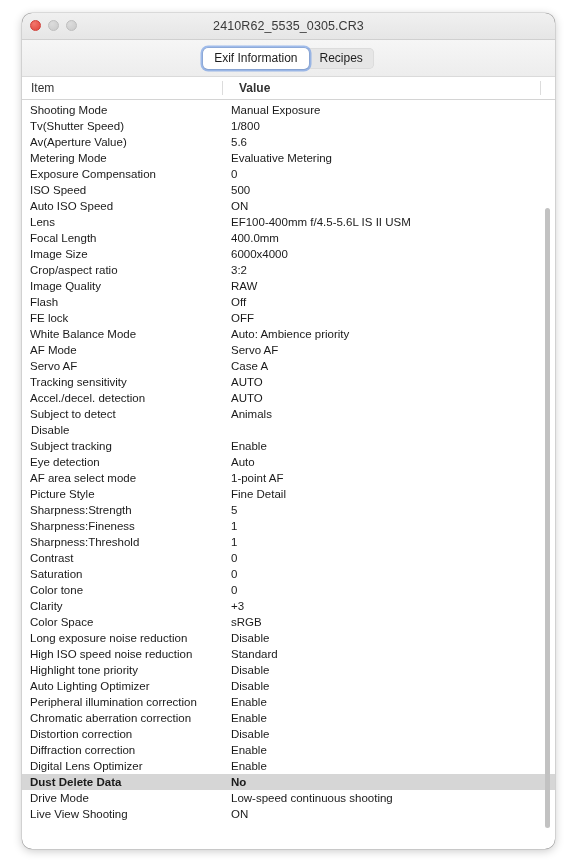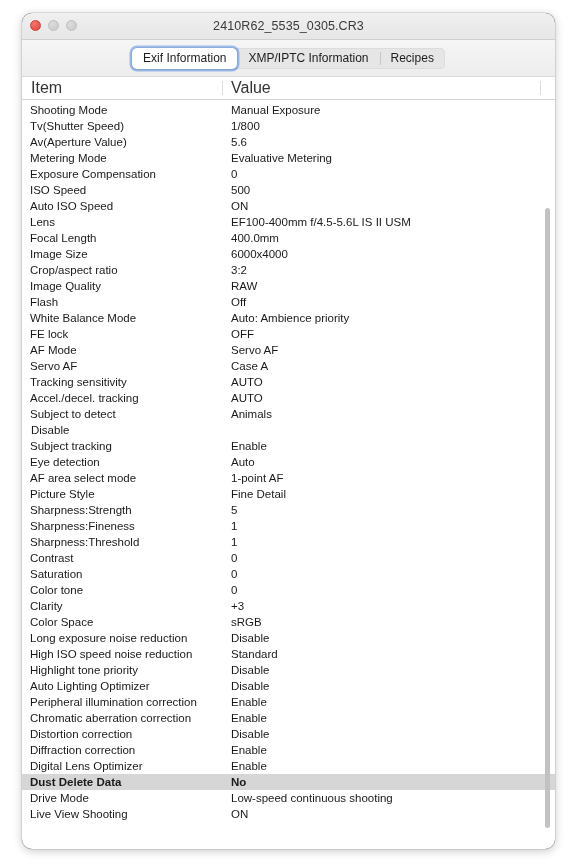--- a/index.html
+++ b/index.html
@@ -132,27 +132,27 @@
     position: relative;
     height: 22px;
     background: #ffffff;
     border-bottom: 0.5px solid #d4d4d4;
   }
   .th {
     position: absolute;
     top: 0;
     height: 22px;
     line-height: 22px;
-    font-size: 16px;
+    font-size: 12px;
     color: #333333;
     padding-left: 9px;
     box-sizing: border-box;
   }
   .th.item { left: 0px; width: 200px; }
-  .th.value { left: 200px; width: 318px; }
+  .th.value { left: 208px; width: 318px; font-weight: bold; }
   .col-sep {
     position: absolute;
     top: 4px;
     height: 14px;
     width: 1px;
     background: #dcdcdc;
   }
 
   .tbody {
     position: relative;
@@ -205,21 +205,20 @@
         <div class="light close"></div>
         <div class="light min"></div>
         <div class="light max"></div>
       </div>
       <div class="win-title">2410R62_5535_0305.CR3</div>
     </div>
 
     <div class="toolbar">
       <div class="tabgroup">
         <div class="tab selected">Exif Information</div>
-        <div class="tab">XMP/IPTC Information</div>
         <div class="tab">Recipes</div>
       </div>
     </div>
 
     <div class="table-wrap">
 
       <div class="thead">
         <div class="th item">Item</div>
         <div class="col-sep" style="left:200px"></div>
         <div class="th value">Value</div>
@@ -273,41 +272,41 @@
           </div>
           <div class="row">
             <div class="cell item">Image Quality</div>
             <div class="cell value">RAW</div>
           </div>
           <div class="row">
             <div class="cell item">Flash</div>
             <div class="cell value">Off</div>
           </div>
           <div class="row">
+            <div class="cell item">FE lock</div>
+            <div class="cell value">OFF</div>
+          </div>
+          <div class="row">
             <div class="cell item">White Balance Mode</div>
             <div class="cell value">Auto: Ambience priority</div>
           </div>
           <div class="row">
-            <div class="cell item">FE lock</div>
-            <div class="cell value">OFF</div>
-          </div>
-          <div class="row">
             <div class="cell item">AF Mode</div>
             <div class="cell value">Servo AF</div>
           </div>
           <div class="row">
             <div class="cell item">Servo AF</div>
             <div class="cell value">Case A</div>
           </div>
           <div class="row">
             <div class="cell item">Tracking sensitivity</div>
             <div class="cell value">AUTO</div>
           </div>
           <div class="row">
-            <div class="cell item">Accel./decel. tracking</div>
+            <div class="cell item">Accel./decel. detection</div>
             <div class="cell value">AUTO</div>
           </div>
           <div class="row">
             <div class="cell item">Subject to detect</div>
             <div class="cell value">Animals</div>
           </div>
           <div class="row">
             <div class="cell value">Disable</div>
           </div>
           <div class="row">

